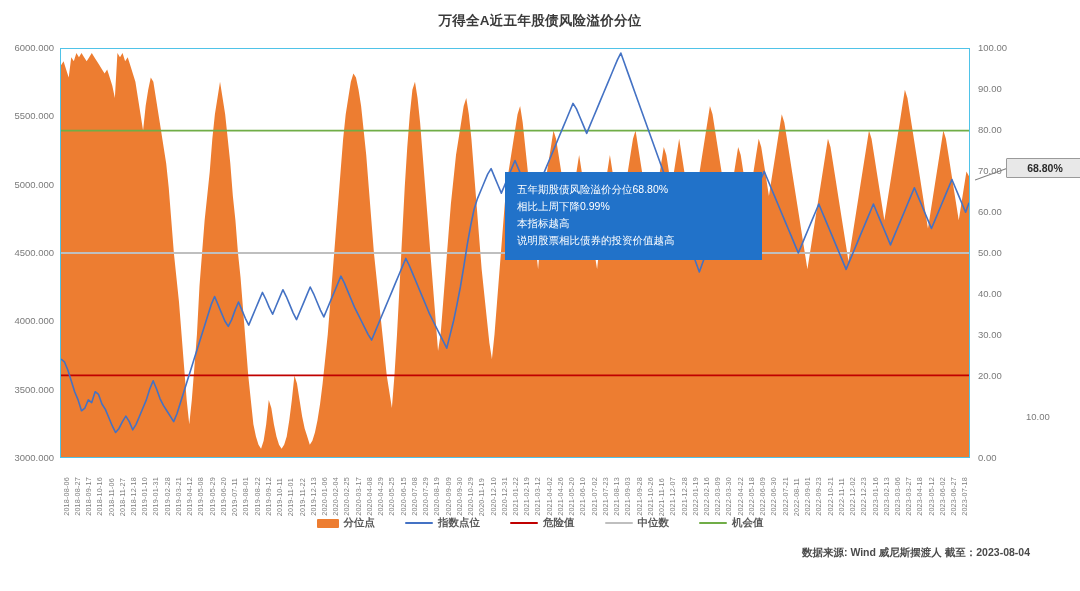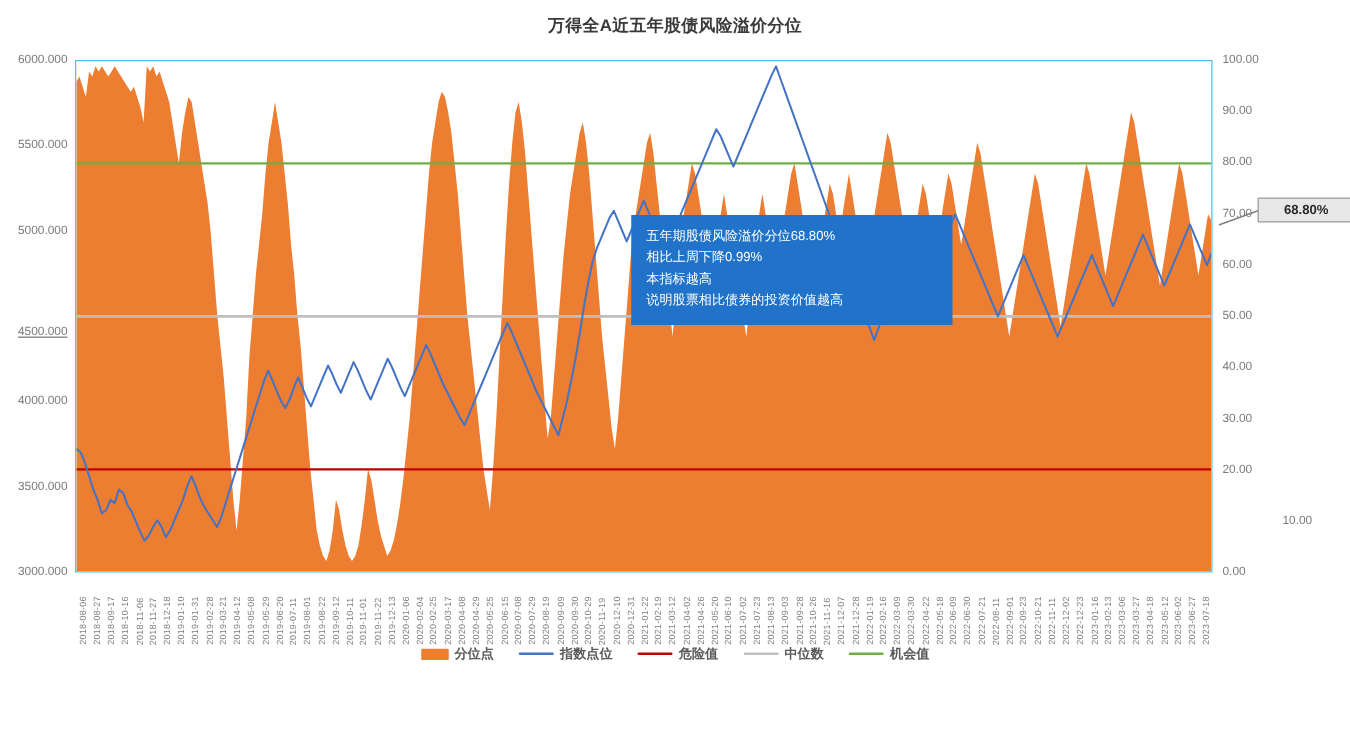--- a/index.html
+++ b/index.html
@@ -36,42 +36,42 @@
   .annotation-line{font-size:10.5px;color:#ffffff;line-height:17px;white-space:nowrap;font-weight:500;}
 
   
   .value-callout{position:absolute;left:1006px;top:158px;min-width:60px;
       background:#E8E8E8;border:1.1px solid #9a9a9a;border-radius:1px;
       padding:3px 8px;font-size:10.5px;font-weight:bold;color:#2b2b2b;text-align:center;}
   .callout-leader{position:absolute;left:975px;top:160px;width:34px;height:22px;}
 
   
   .legend{position:absolute;left:0;top:512px;width:1080px;height:22px;
-      display:flex;align-items:center;justify-content:center;gap:20px;}
+      display:flex;align-items:center;justify-content:center;gap:30px;}
   .legend-item{display:flex;align-items:center;gap:5px;}
   .legend-swatch-area{width:22px;height:9px;border-radius:1px;}
   .legend-swatch-line{width:28px;height:2.6px;border-radius:2px;}
   .legend-text{font-size:10.5px;color:#595959;font-weight:bold;white-space:nowrap;}
 
   
   .footer{position:absolute;left:0;top:546px;width:1030px;text-align:right;
       font-size:10.5px;color:#4a4a4a;font-weight:bold;}
 </style>
 </head>
 <body>
 
 <div id="chart-root">
 
   <div class="chart-title">万得全A近五年股债风险溢价分位</div>
 
   <div class="axis-left" id="axisLeft">
       <div class="axis-label" style="top: 410px;">3000.000</div>
       <div class="axis-label" style="top: 341.667px;">3500.000</div>
       <div class="axis-label" style="top: 273.333px;">4000.000</div>
-      <div class="axis-label" style="top: 218px; text-decoration: underline;">4500.000</div>
+      <div class="axis-label" style="top: 205px;">4500.000</div>
       <div class="axis-label" style="top: 136.667px;">5000.000</div>
       <div class="axis-label" style="top: 68.3333px;">5500.000</div>
       <div class="axis-label" style="top: 0px;">6000.000</div>
     </div>
 
   <div class="plot-frame">
     <svg class="plot-svg" id="plotSvg" viewBox="0 0 910 410" preserveAspectRatio="none">
         <path d="M 0 410.0 L 0.00 16.40 L 2.57 12.30 L 5.14 20.50 L 7.71 28.70 L 10.28 8.20 L 12.85 12.30 L 15.42 4.10 L 17.99 8.20 L 20.56 4.10 L 23.14 8.20 L 25.71 12.30 L 28.28 8.20 L 30.85 4.10 L 33.42 8.20 L 35.99 12.30 L 38.56 16.40 L 41.13 20.50 L 43.70 24.60 L 46.27 20.50 L 48.84 28.70 L 51.41 36.90 L 53.98 49.20 L 56.55 4.10 L 59.12 8.20 L 61.69 4.10 L 64.27 12.30 L 66.84 8.20 L 69.41 16.40 L 71.98 24.60 L 74.55 32.80 L 77.12 49.20 L 79.69 65.60 L 82.26 82.00 L 84.83 57.40 L 87.40 41.00 L 89.97 28.70 L 92.54 32.80 L 95.11 49.20 L 97.68 65.60 L 100.25 82.00 L 102.82 98.40 L 105.40 114.80 L 107.97 139.40 L 110.54 172.20 L 113.11 205.00 L 115.68 229.60 L 118.25 254.20 L 120.82 287.00 L 123.39 319.80 L 125.96 352.60 L 128.53 377.20 L 131.10 352.60 L 133.67 319.80 L 136.24 287.00 L 138.81 237.80 L 141.38 205.00 L 143.95 172.20 L 146.53 147.60 L 149.10 123.00 L 151.67 90.20 L 154.24 65.60 L 156.81 49.20 L 159.38 32.80 L 161.95 49.20 L 164.52 65.60 L 167.09 90.20 L 169.66 114.80 L 172.23 147.60 L 174.80 172.20 L 177.37 205.00 L 179.94 229.60 L 182.51 262.40 L 185.08 295.20 L 187.66 328.00 L 190.23 352.60 L 192.80 377.20 L 195.37 389.50 L 197.94 397.70 L 200.51 401.80 L 203.08 393.60 L 205.65 377.20 L 208.22 352.60 L 210.79 360.80 L 213.36 377.20 L 215.93 389.50 L 218.50 397.70 L 221.07 401.80 L 223.64 397.70 L 226.21 389.50 L 228.79 373.10 L 231.36 352.60 L 233.93 328.00 L 236.50 336.20 L 239.07 352.60 L 241.64 369.00 L 244.21 381.30 L 246.78 389.50 L 249.35 397.70 L 251.92 393.60 L 254.49 385.40 L 257.06 373.10 L 259.63 356.70 L 262.20 336.20 L 264.77 311.60 L 267.34 287.00 L 269.92 254.20 L 272.49 221.40 L 275.06 188.60 L 277.63 155.80 L 280.20 123.00 L 282.77 90.20 L 285.34 65.60 L 287.91 49.20 L 290.48 32.80 L 293.05 24.60 L 295.62 28.70 L 298.19 41.00 L 300.76 57.40 L 303.33 82.00 L 305.90 106.60 L 308.47 139.40 L 311.05 172.20 L 313.62 205.00 L 316.19 229.60 L 318.76 254.20 L 321.33 278.80 L 323.90 303.40 L 326.47 328.00 L 329.04 344.40 L 331.61 360.80 L 334.18 328.00 L 336.75 287.00 L 339.32 237.80 L 341.89 188.60 L 344.46 139.40 L 347.03 98.40 L 349.60 65.60 L 352.18 41.00 L 354.75 32.80 L 357.32 49.20 L 359.89 73.80 L 362.46 106.60 L 365.03 139.40 L 367.60 172.20 L 370.17 205.00 L 372.74 237.80 L 375.31 270.60 L 377.88 303.40 L 380.45 287.00 L 383.02 254.20 L 385.59 221.40 L 388.16 188.60 L 390.73 155.80 L 393.31 131.20 L 395.88 106.60 L 398.45 90.20 L 401.02 73.80 L 403.59 57.40 L 406.16 49.20 L 408.73 65.60 L 411.30 90.20 L 413.87 123.00 L 416.44 155.80 L 419.01 188.60 L 421.58 221.40 L 424.15 246.00 L 426.72 270.60 L 429.29 295.20 L 431.86 311.60 L 434.44 287.00 L 437.01 254.20 L 439.58 221.40 L 442.15 188.60 L 444.72 155.80 L 447.29 131.20 L 449.86 114.80 L 452.43 98.40 L 455.00 82.00 L 457.57 65.60 L 460.14 57.40 L 462.71 73.80 L 465.28 98.40 L 467.85 123.00 L 470.42 147.60 L 472.99 172.20 L 475.56 196.80 L 478.14 221.40 L 480.71 188.60 L 483.28 155.80 L 485.85 131.20 L 488.42 114.80 L 490.99 98.40 L 493.56 82.00 L 496.13 90.20 L 498.70 106.60 L 501.27 123.00 L 503.84 139.40 L 506.41 155.80 L 508.98 172.20 L 511.55 155.80 L 514.12 139.40 L 516.69 123.00 L 519.27 106.60 L 521.84 123.00 L 524.41 139.40 L 526.98 155.80 L 529.55 172.20 L 532.12 188.60 L 534.69 205.00 L 537.26 221.40 L 539.83 196.80 L 542.40 172.20 L 544.97 147.60 L 547.54 123.00 L 550.11 106.60 L 552.68 123.00 L 555.25 139.40 L 557.82 155.80 L 560.40 172.20 L 562.97 155.80 L 565.54 139.40 L 568.11 123.00 L 570.68 106.60 L 573.25 90.20 L 575.82 82.00 L 578.39 98.40 L 580.96 114.80 L 583.53 131.20 L 586.10 147.60 L 588.67 164.00 L 591.24 180.40 L 593.81 164.00 L 596.38 147.60 L 598.95 131.20 L 601.53 114.80 L 604.10 98.40 L 606.67 106.60 L 609.24 123.00 L 611.81 139.40 L 614.38 123.00 L 616.95 106.60 L 619.52 90.20 L 622.09 106.60 L 624.66 123.00 L 627.23 139.40 L 629.80 155.80 L 632.37 172.20 L 634.94 155.80 L 637.51 139.40 L 640.08 123.00 L 642.66 106.60 L 645.23 90.20 L 647.80 73.80 L 650.37 57.40 L 652.94 65.60 L 655.51 82.00 L 658.08 98.40 L 660.65 114.80 L 663.22 131.20 L 665.79 147.60 L 668.36 164.00 L 670.93 147.60 L 673.50 131.20 L 676.07 114.80 L 678.64 98.40 L 681.21 106.60 L 683.79 123.00 L 686.36 139.40 L 688.93 155.80 L 691.50 139.40 L 694.07 123.00 L 696.64 106.60 L 699.21 90.20 L 701.78 98.40 L 704.35 114.80 L 706.92 131.20 L 709.49 147.60 L 712.06 131.20 L 714.63 114.80 L 717.20 98.40 L 719.77 82.00 L 722.34 65.60 L 724.92 73.80 L 727.49 90.20 L 730.06 106.60 L 732.63 123.00 L 735.20 139.40 L 737.77 155.80 L 740.34 172.20 L 742.91 188.60 L 745.48 205.00 L 748.05 221.40 L 750.62 205.00 L 753.19 188.60 L 755.76 172.20 L 758.33 155.80 L 760.90 139.40 L 763.47 123.00 L 766.05 106.60 L 768.62 90.20 L 771.19 98.40 L 773.76 114.80 L 776.33 131.20 L 778.90 147.60 L 781.47 164.00 L 784.04 180.40 L 786.61 196.80 L 789.18 213.20 L 791.75 196.80 L 794.32 180.40 L 796.89 164.00 L 799.46 147.60 L 802.03 131.20 L 804.60 114.80 L 807.18 98.40 L 809.75 82.00 L 812.32 90.20 L 814.89 106.60 L 817.46 123.00 L 820.03 139.40 L 822.60 155.80 L 825.17 172.20 L 827.74 155.80 L 830.31 139.40 L 832.88 123.00 L 835.45 106.60 L 838.02 90.20 L 840.59 73.80 L 843.16 57.40 L 845.73 41.00 L 848.31 49.20 L 850.88 65.60 L 853.45 82.00 L 856.02 98.40 L 858.59 114.80 L 861.16 131.20 L 863.73 147.60 L 866.30 164.00 L 868.87 180.40 L 871.44 164.00 L 874.01 147.60 L 876.58 131.20 L 879.15 114.80 L 881.72 98.40 L 884.29 82.00 L 886.86 90.20 L 889.44 106.60 L 892.01 123.00 L 894.58 139.40 L 897.15 155.80 L 899.72 172.20 L 902.29 155.80 L 904.86 139.40 L 907.43 123.00 L 910.00 127.92 L 910 410 Z" fill="#ED7D31" stroke="none"></path>
         <line x1="0" x2="910" y1="328" y2="328" stroke="#C00000" stroke-width="1.8" vector-effect="non-scaling-stroke"></line>
         <line x1="0" x2="910" y1="205" y2="205" stroke="#BFBFBF" stroke-width="2.2" vector-effect="non-scaling-stroke"></line>
@@ -206,14 +206,15 @@
       <div class="legend-item">
         <span class="legend-swatch-line" style="background: rgb(191, 191, 191);"></span>
         <span class="legend-text">中位数</span>
       </div>
       <div class="legend-item">
         <span class="legend-swatch-line" style="background: rgb(112, 173, 71);"></span>
         <span class="legend-text">机会值</span>
       </div>
     </div>
 
+  <div class="footer">数据来源: Wind  威尼斯摆渡人   截至：2023-08-04</div>
 
 </div>
 
 </body></html>

